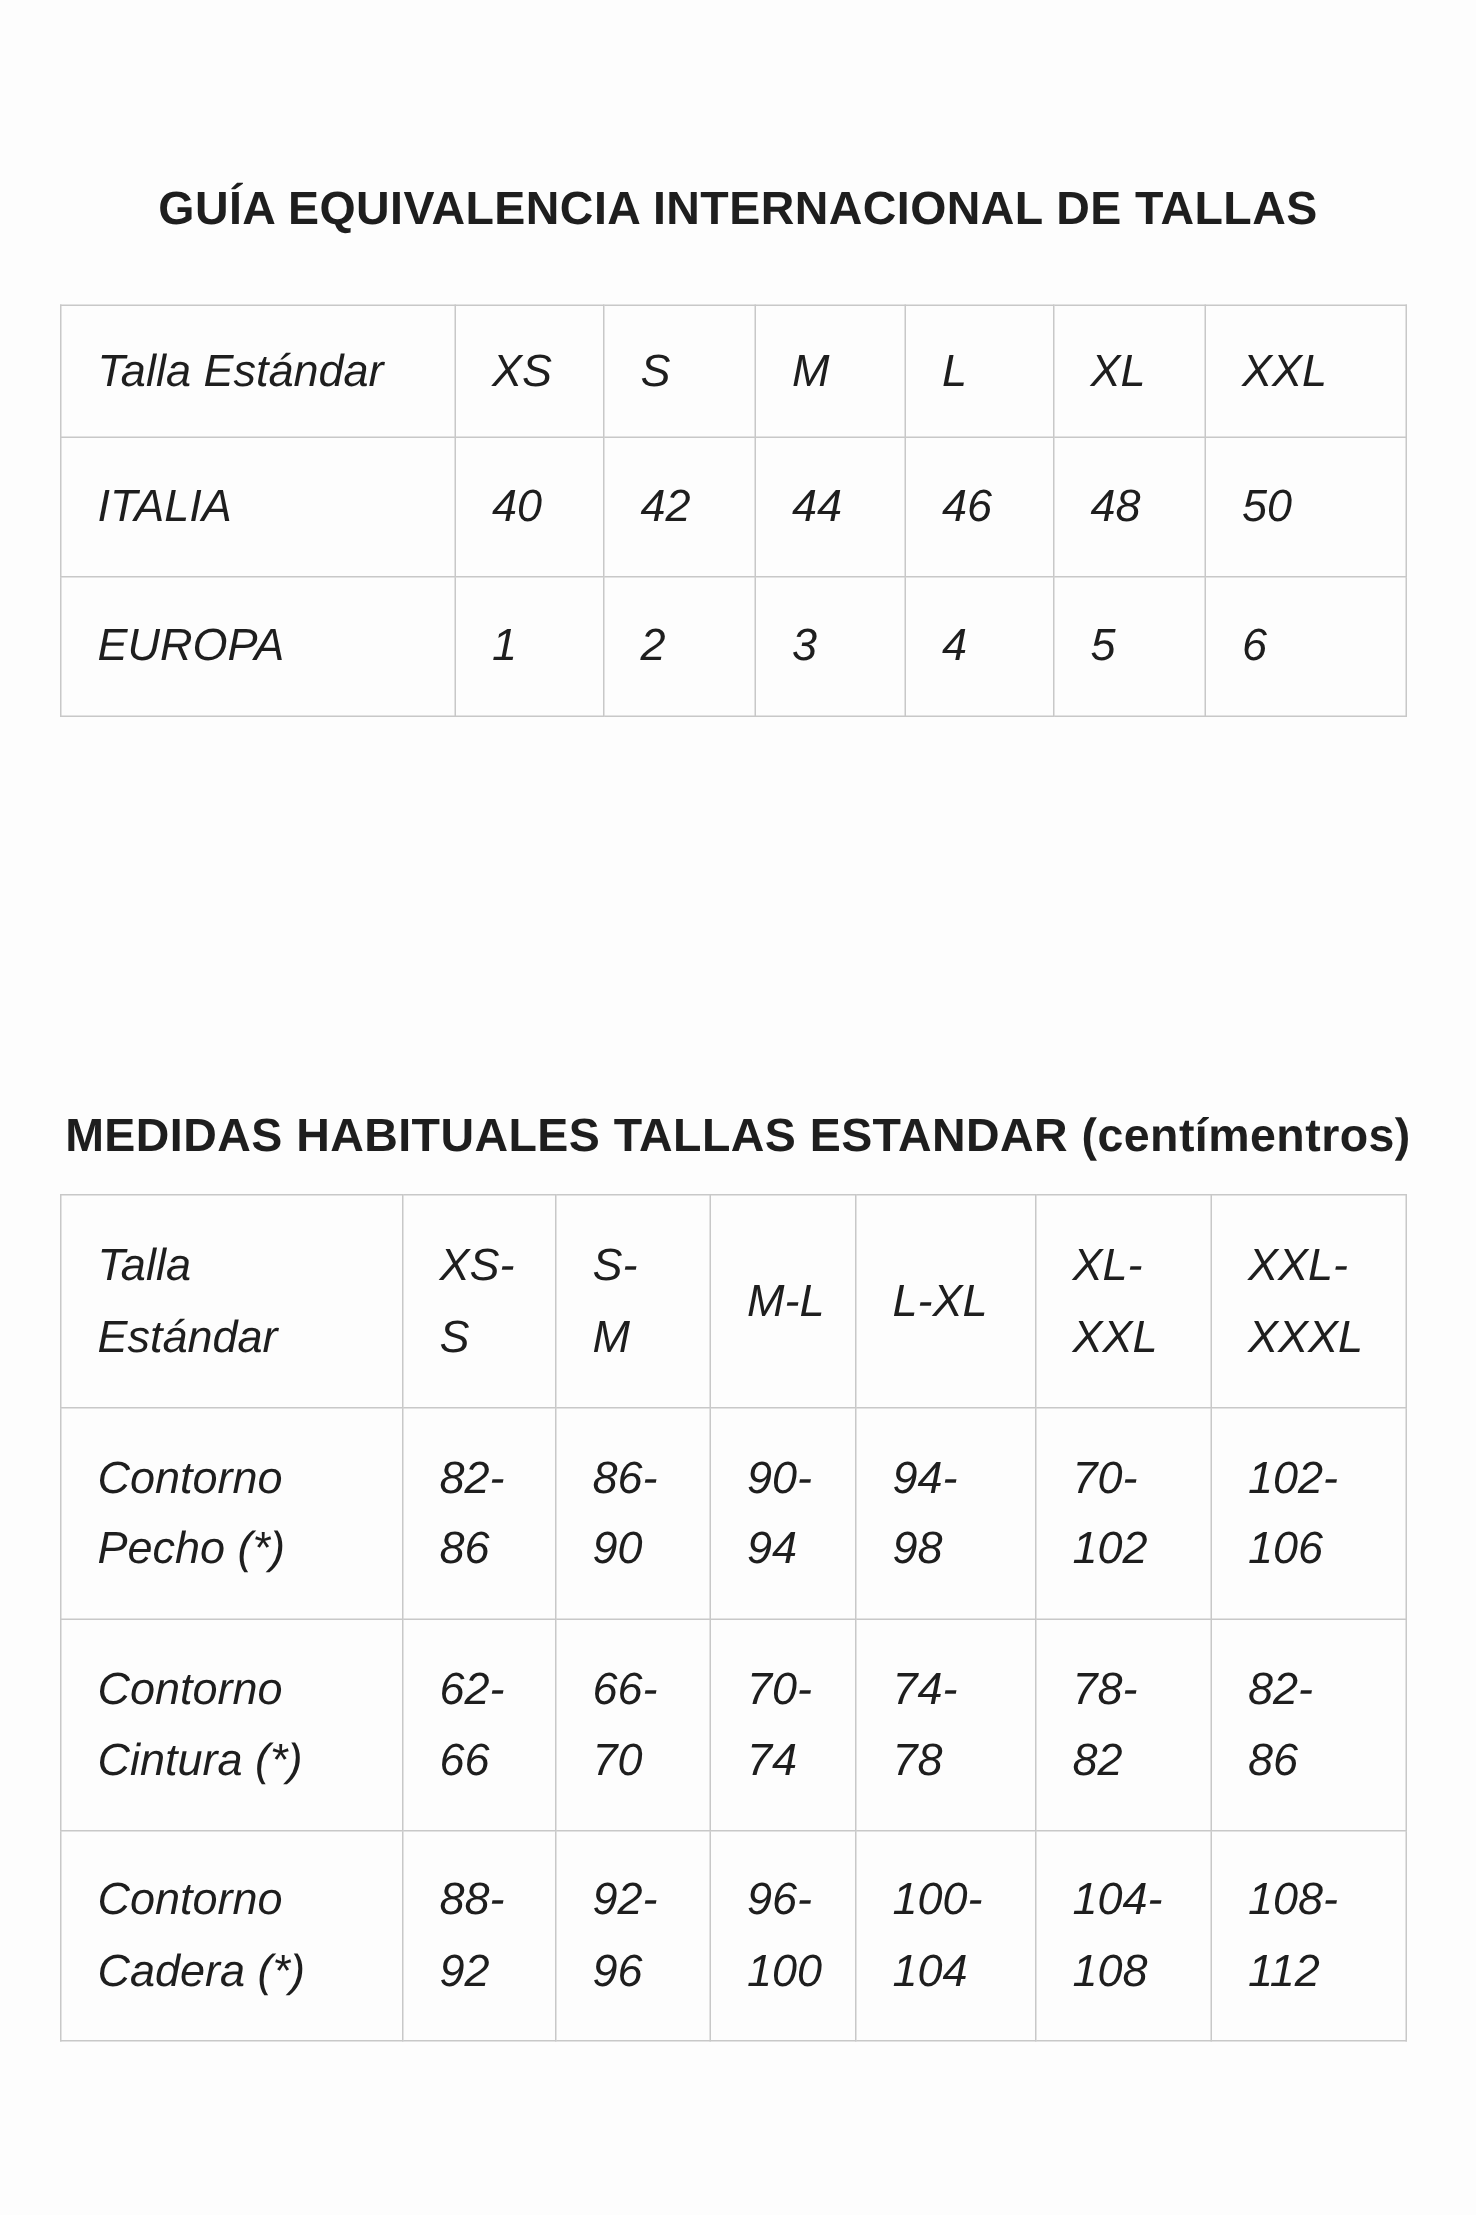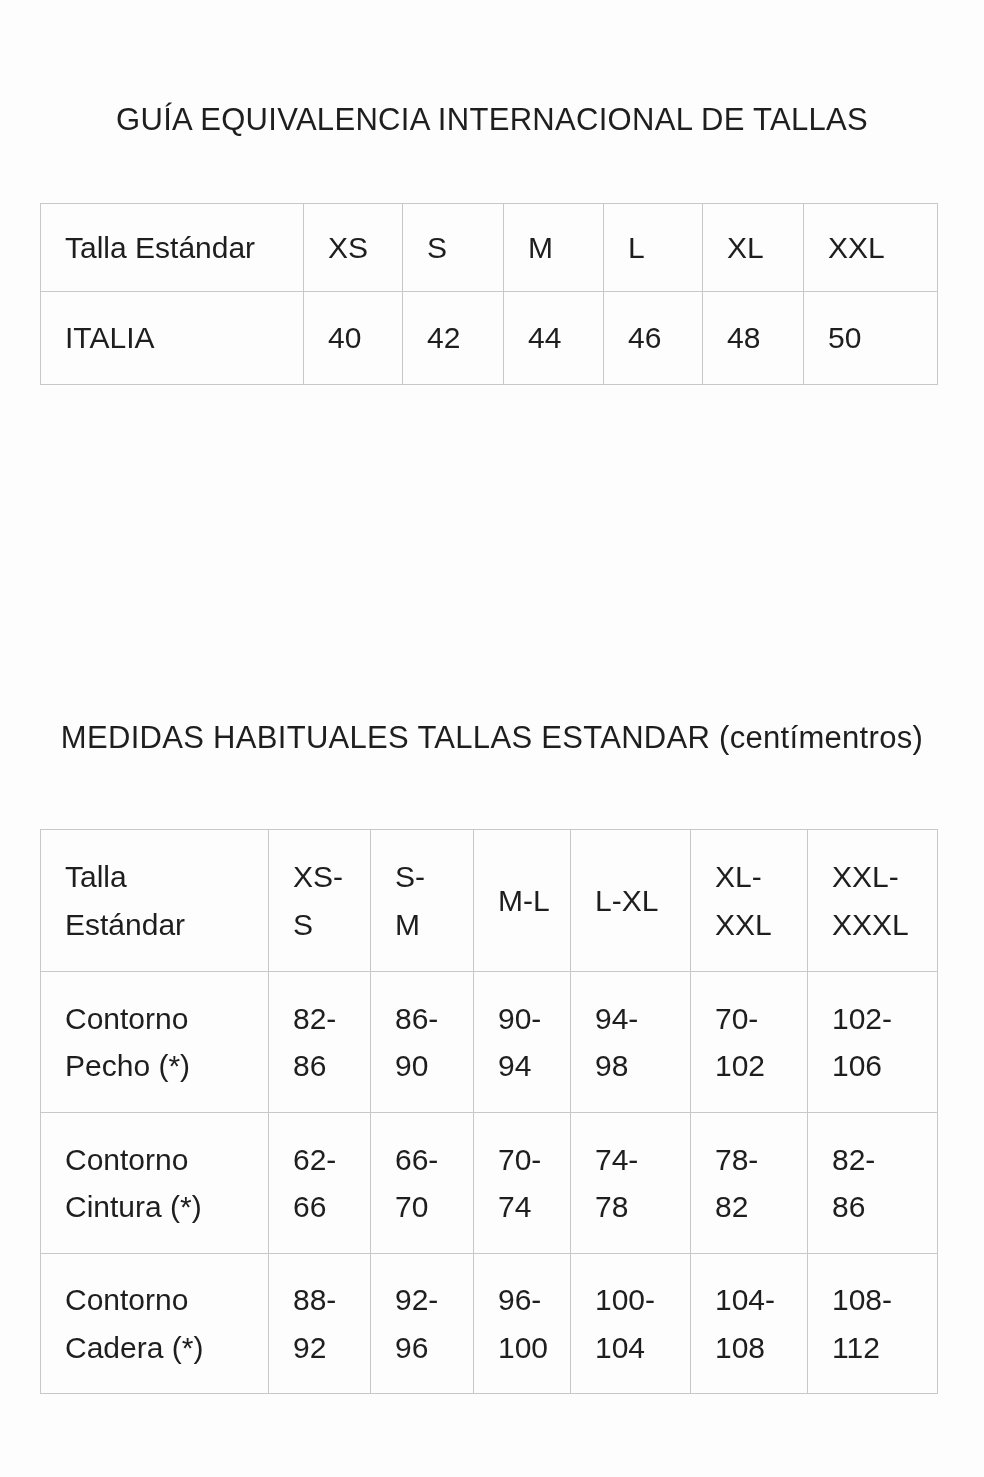--- a/index.html
+++ b/index.html
@@ -11,36 +11,38 @@
     font-family: "Liberation Sans", "DejaVu Sans", sans-serif;
     color: #1e1e1e;
     overflow: hidden;
   }
   .title {
     position: absolute;
     left: 0;
     width: 100%;
     text-align: center;
     font-size: 31px;
-    font-weight: 400;
+    font-weight: 700;
     letter-spacing: 0.3px;
     white-space: nowrap;
+    margin-top: 19px;
   }
   #title1 { top: 102px; }
   #title2 { top: 720px; }
 
   table {
     position: absolute;
     left: 40px;
     border-collapse: collapse;
     table-layout: fixed;
     width: 897px;
+    font-style: italic;
   }
   #table1 { top: 203px; }
-  #table2 { top: 829px; }
+  #table2 { top: 796px; }
 
   th, td {
     border: 1px solid #c8c8c8;
     background: #fdfdfd;
     font-size: 30px;
     font-weight: 400;
     text-align: left;
     vertical-align: middle;
     padding: 0 4px 0 24px;
     overflow: hidden;
@@ -85,20 +87,29 @@
         <th>XXL</th>
       </tr>
       <tr>
         <td>ITALIA</td>
         <td>40</td>
         <td>42</td>
         <td>44</td>
         <td>46</td>
         <td>48</td>
         <td>50</td>
+      </tr>
+      <tr>
+        <td>EUROPA</td>
+        <td>1</td>
+        <td>2</td>
+        <td>3</td>
+        <td>4</td>
+        <td>5</td>
+        <td>6</td>
       </tr>
     </tbody>
   </table>
 
   <div id="title2" class="title">MEDIDAS HABITUALES TALLAS ESTANDAR (centímentros)</div>
 
   <table id="table2">
     <colgroup>
       <col style="width:228px">
         <col style="width:102px">

